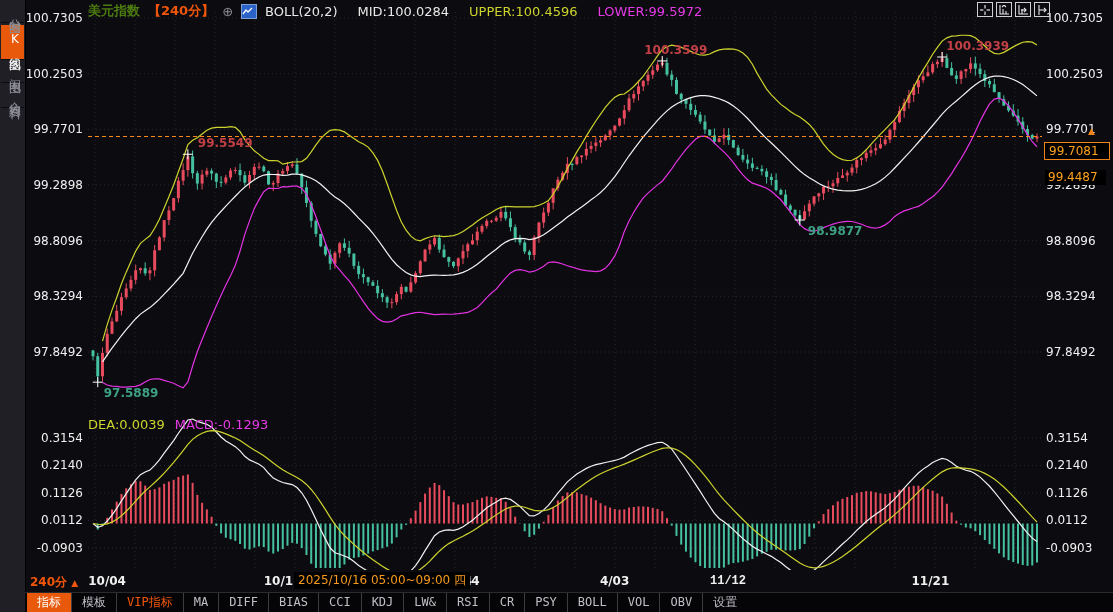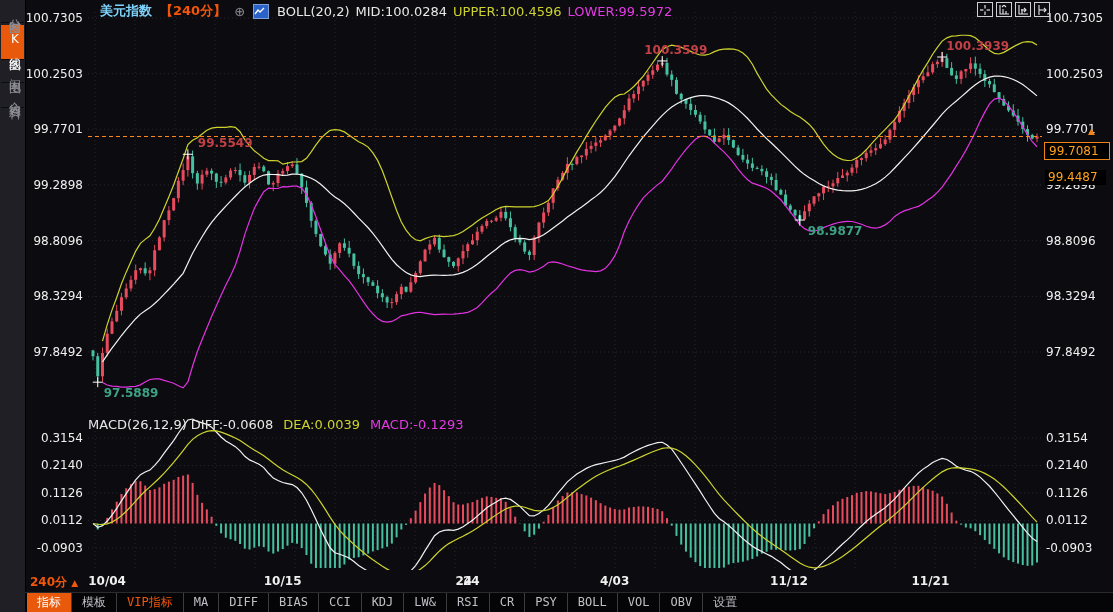--- a/index.html
+++ b/index.html
@@ -7,21 +7,21 @@
        font-family:"DejaVu Sans",sans-serif;color:#e6e6e6;}
   
   #sidebar{position:absolute;left:0;top:0;width:25px;height:612px;background:#1f1f25;border-right:1px solid #000;}
   .vtab{writing-mode:vertical-rl;text-orientation:upright;font-size:12px;letter-spacing:2px;
         color:#8e8e96;width:21px;margin:2px 1px 0 1px;padding:7px 1px;text-align:center;
         border-bottom:1px solid #0c0c10;cursor:pointer;}
   .vtab.active{background:#e8590c;color:#fff;}
   
   #header{position:absolute;left:88px;top:2px;height:18px;display:flex;align-items:center;gap:8px;
           font-size:13px;white-space:nowrap;z-index:6;}
-  #sym{color:#7dd3fc;font-weight:bold;margin-left:12px;}
+  #sym{color:#4d7c0f;font-weight:bold;}
   #per{color:#f2560a;font-weight:bold;}
   #plus-icon{color:#8d8d95;font-size:13px;}
   #chart-mini-icon{width:14px;height:13px;background:#2a62c8;border:1px solid #7d9fd8;display:inline-block;}
   .hseg{font-size:13px;}
   
   #top-icons{position:absolute;left:977px;top:2px;display:flex;gap:3px;z-index:6;}
   .tico{width:14px;height:13px;border:1px solid #cfcfd4;display:flex;align-items:center;justify-content:center;}
   
   .tick{position:absolute;font-size:12px;color:#f0f0f0;height:14px;line-height:14px;}
   .ltick{left:25px;width:58px;text-align:right;}
@@ -759,21 +759,21 @@
 
   <div id="header">
     <span id="sym">美元指数</span>
     <span id="per">【240分】</span>
     <span id="plus-icon">⊕</span>
     <span id="chart-mini-icon">
       <svg width="12" height="11" viewBox="0 0 12 11">
           <polyline points="1,8 4,4 6,6 10,2" fill="none" stroke="#fff" stroke-width="1.3"></polyline>
         </svg>
     </span>
-    <span id="hdr-legend" style="display:flex;gap:6px;text-align:right;">
+    <span id="hdr-legend" style="display:flex;gap:20px;text-align:right;">
         <span class="hseg" style="color: rgb(232, 232, 232);">BOLL(20,2)</span>
         <span class="hseg" style="color: rgb(232, 232, 232);">MID:100.0284</span>
         <span class="hseg" style="color: rgb(205, 211, 46);">UPPER:100.4596</span>
         <span class="hseg" style="color: rgb(229, 58, 229);">LOWER:99.5972</span>
       </span>
   </div>
 
   <div id="top-icons">
     <span class="tico">
       <svg width="10" height="10" viewBox="0 0 10 10" stroke="#e6e6e6" stroke-width="1.2">
@@ -835,28 +835,28 @@
       <div class="tick rtick" style="top: 485.986px;">0.1126</div>
       <div class="tick rtick" style="top: 513.48px;">0.0112</div>
       <div class="tick rtick" style="top: 541px;">-0.0903</div>
     </div>
 
   <div id="cur-arrow" style="top: 125.517px;">▲</div>
   <div id="cur-box" style="top: 141.517px;">99.7081</div>
   <div id="sec-label" style="top: 169.517px;">99.4487</div>
 
   <div id="macd-legend">
-      <span style="color: rgb(232, 232, 232);">MACD(26,12,9) DIFF:-0.0608</span>
       <span style="color: rgb(205, 211, 46);">DEA:0.0039</span>
       <span style="color: rgb(227, 58, 227);">MACD:-0.1293</span>
     </div>
 
   <div id="daterow">
     <span id="period-sel"><span>240分</span> <span class="arr">▲</span></span>
-    <span id="dates"><span class="dlabel" style="left: 107.08px;">10/04</span><span class="dlabel" style="left: 282.616px;">10/15</span><span class="dlabel" style="left: 463.876px;">24</span><span class="dlabel" style="left: 614.608px;">4/03</span><span class="dlabel" style="left: 789px;">11/12</span><span class="dlabel" style="left: 930.382px;">11/21</span></span>
+    <span id="dates"><span class="dlabel" style="left: 107.08px;">10/04</span><span class="dlabel" style="left: 282.616px;">10/15</span><span class="dlabel" style="left: 463.876px;">24</span><span class="dlabel" style="left: 614.608px;">4/03</span><span class="dlabel" style="left: 728px; font-family: Liberation Mono, monospace;">11/12</span><span class="dlabel" style="left: 930.382px;">11/21</span></span>
+    <span id="date-tooltip">2025/10/16 05:00~09:00 四</span>
     <span id="tooltip-tail">24</span>
   </div>
 
   <div id="toolbar">
       <div class="titem active">指标</div>
       <div class="titem">模板</div>
       <div class="titem vip latin">VIP指标</div>
       <div class="titem latin">MA</div>
       <div class="titem latin">DIFF</div>
       <div class="titem latin">BIAS</div>

